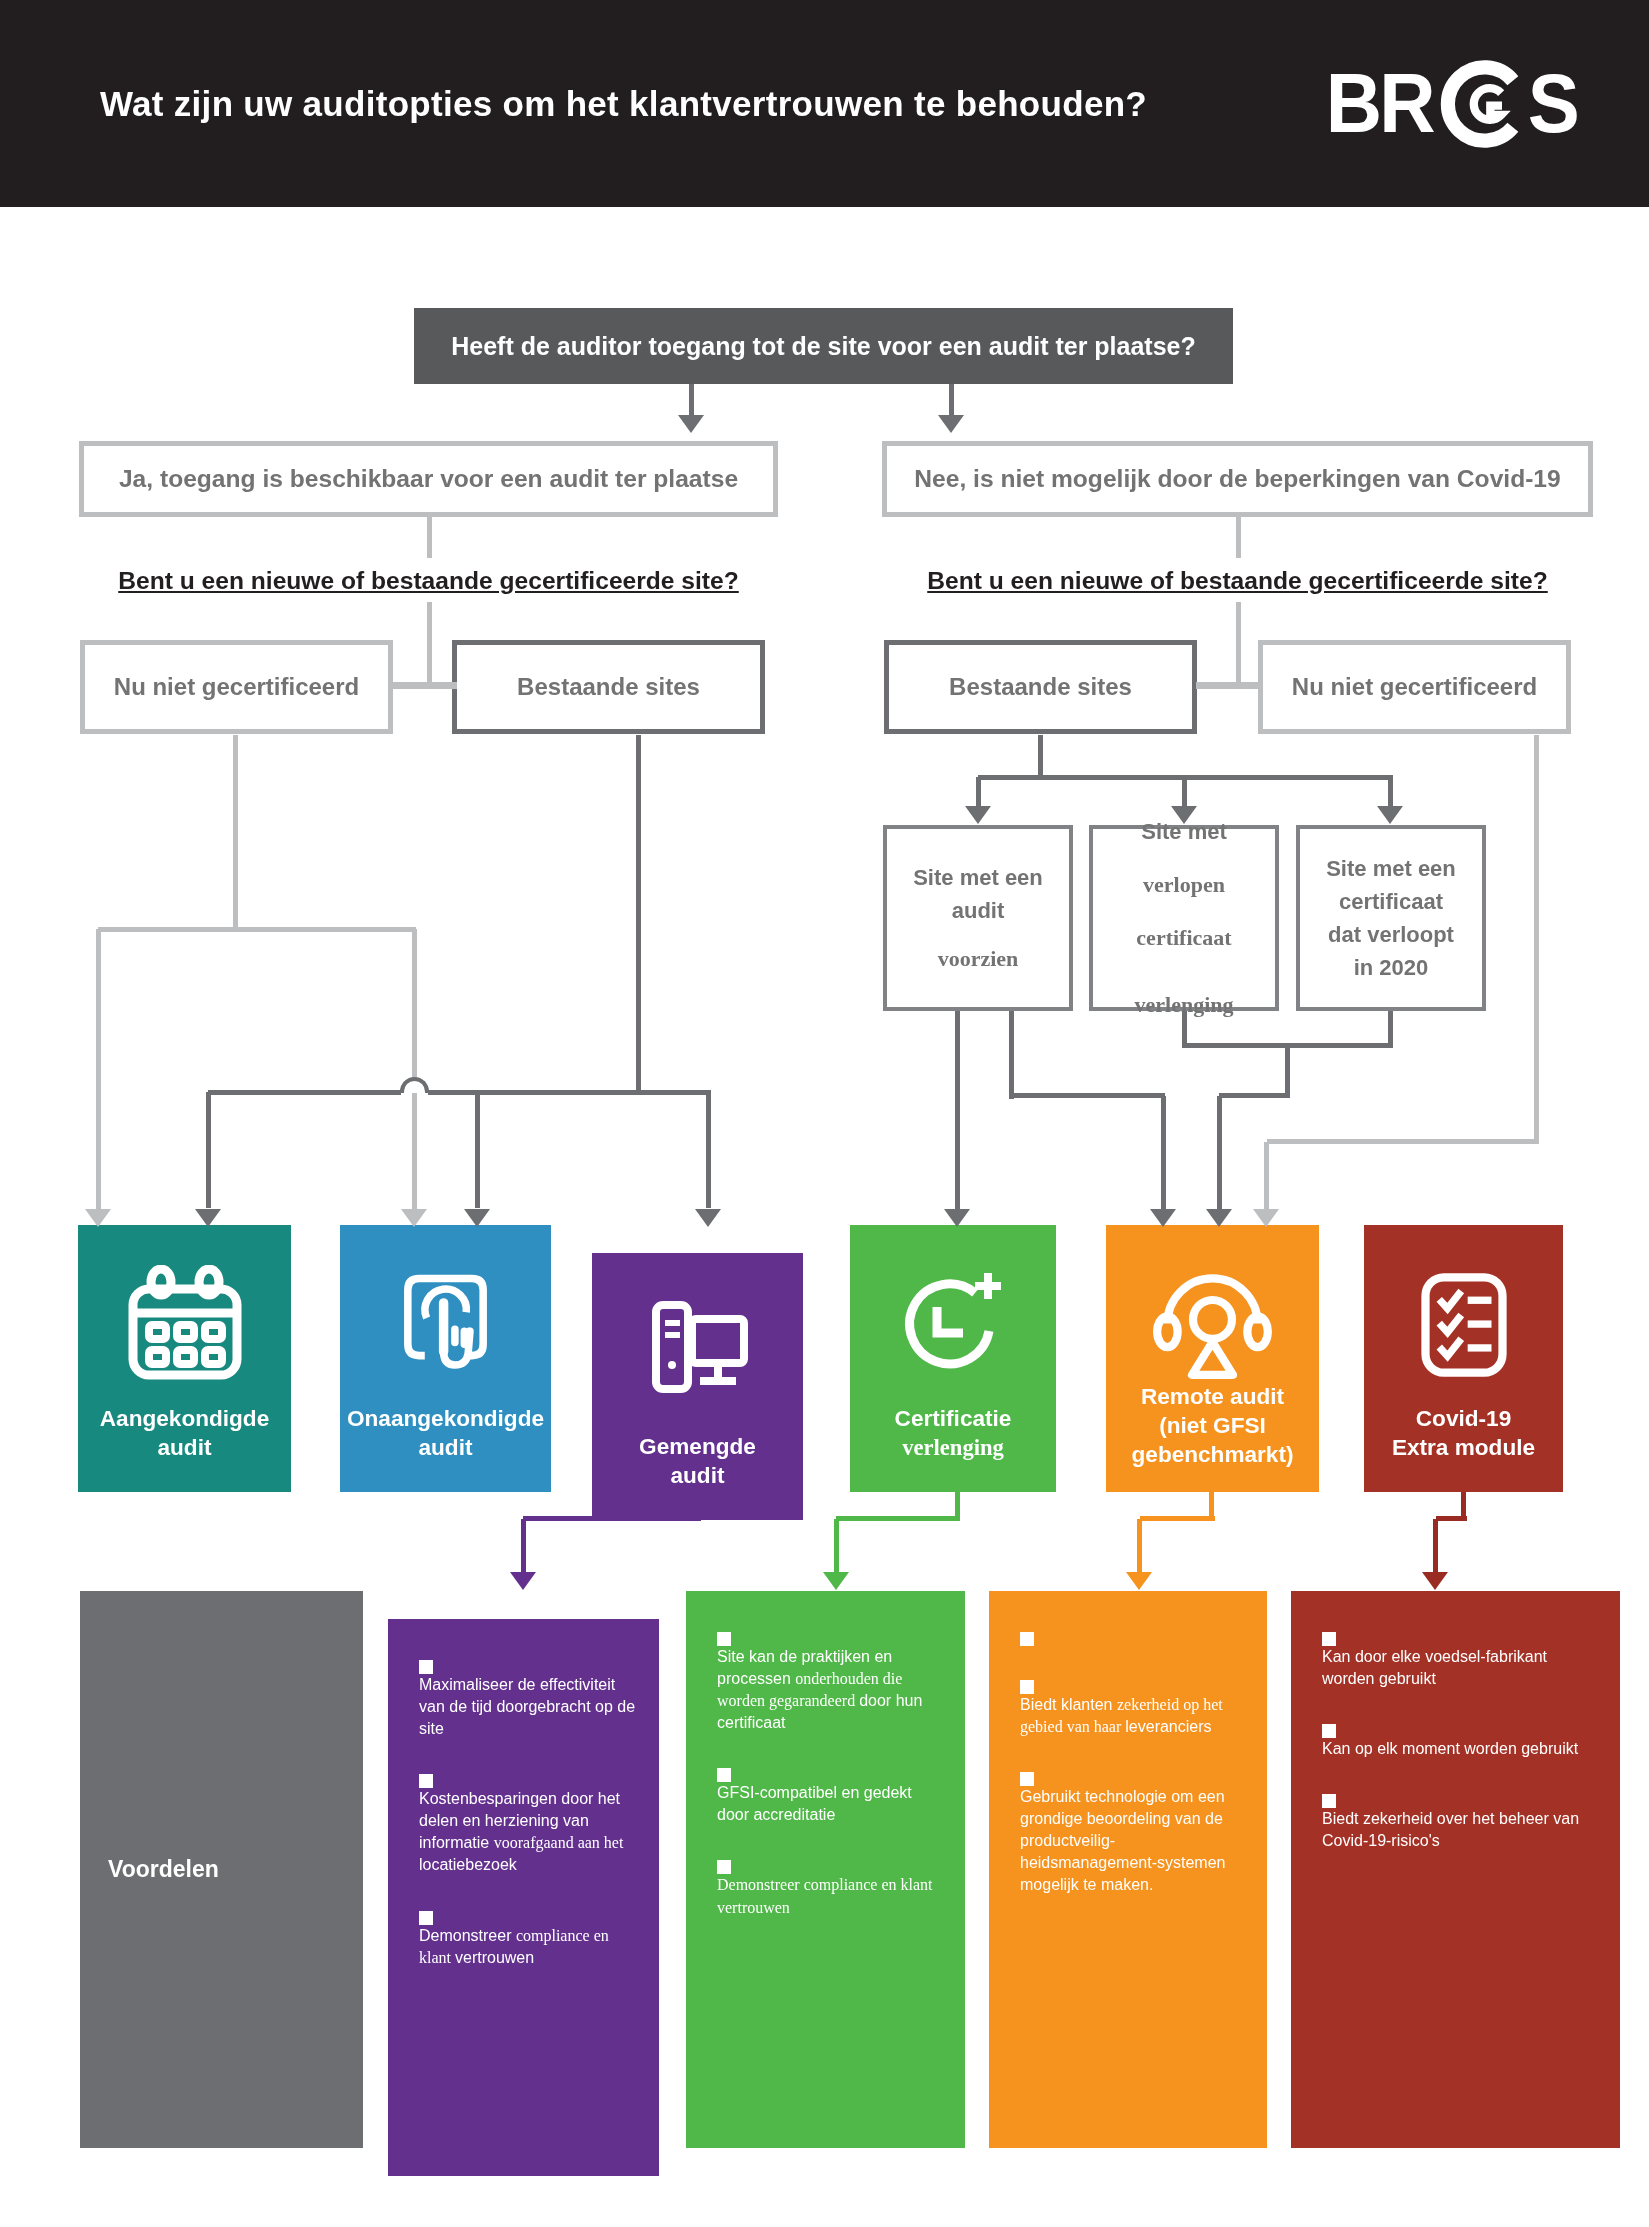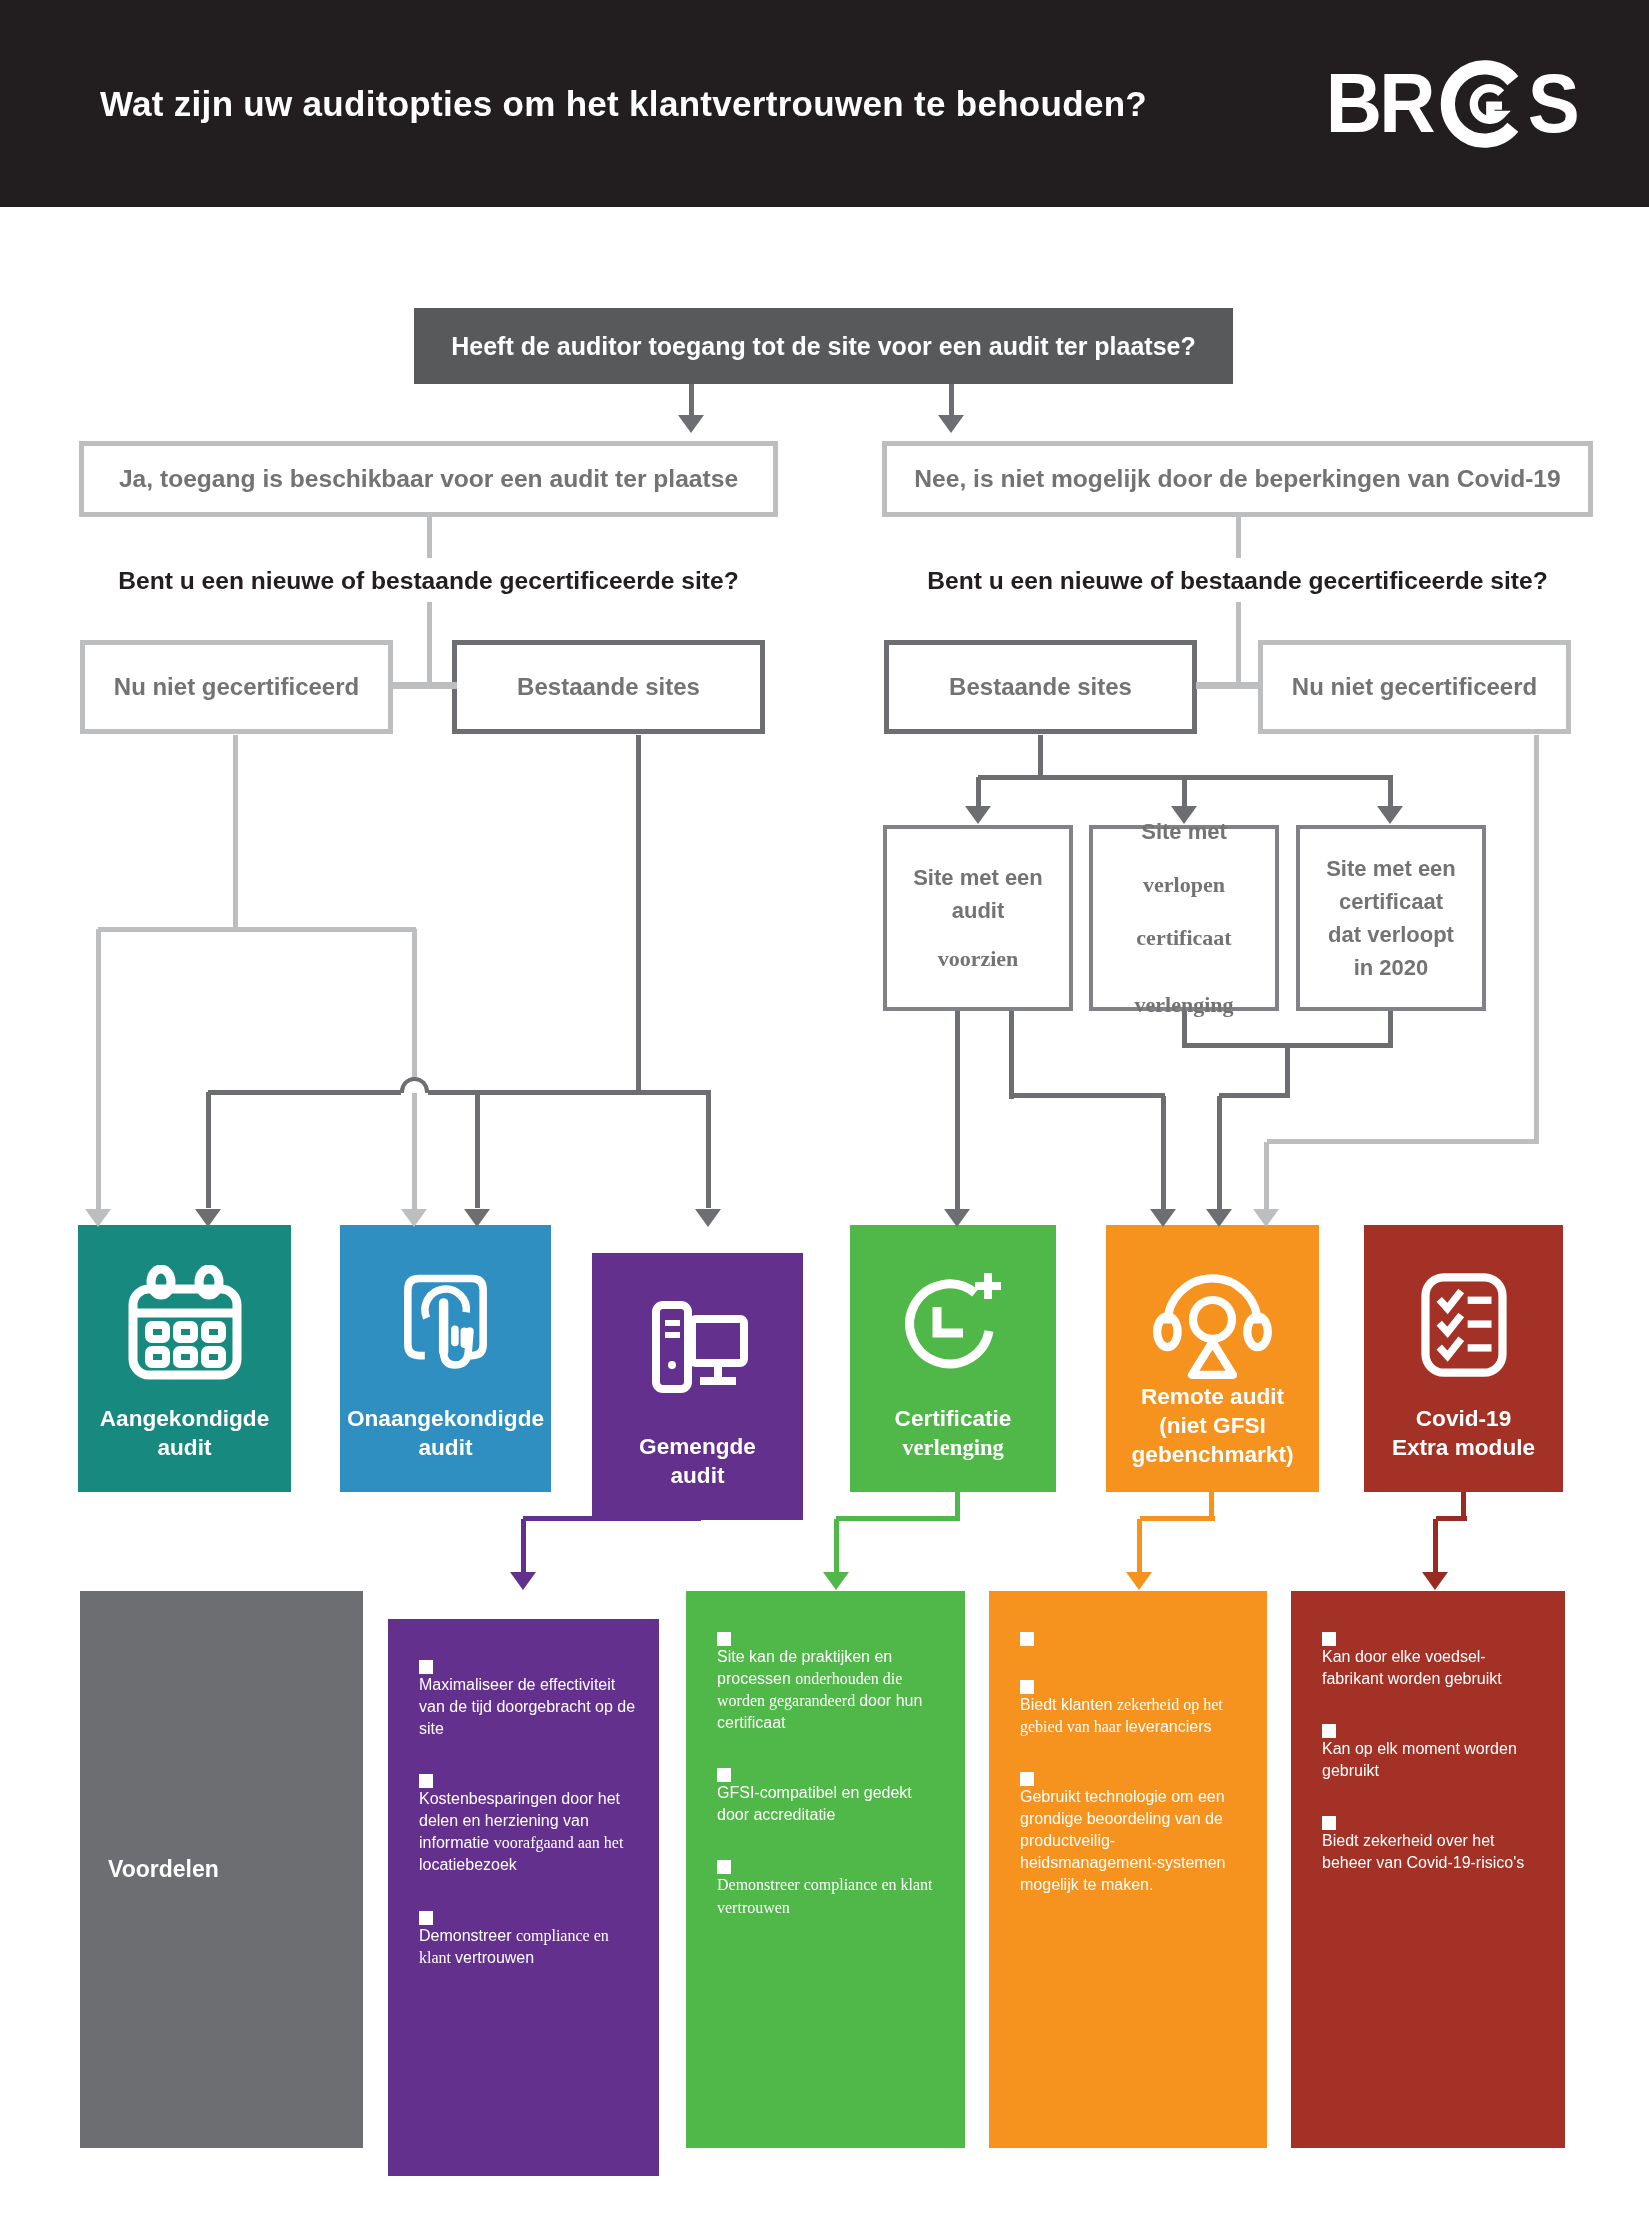--- a/index.html
+++ b/index.html
@@ -14,21 +14,21 @@
   #logo .lt{font-size:78px;font-weight:bold;letter-spacing:-2.7px;transform:scaleY(1.08);}
   #logo svg{margin:0 -4px 0 -1.3px;}
   
   .wbox{position:absolute;background:#fff;box-sizing:border-box;display:flex;flex-direction:column;
         align-items:center;justify-content:center;text-align:center;font-weight:bold;color:#737373;}
   .b-light{border:5.3px solid #bcbec0;}
   .b-dark{border:5.3px solid #6d6e71;}
   .b-mid{border:4.7px solid #808285;}
   #rootq{position:absolute;left:414px;top:308px;width:819px;height:76px;background:#58595b;
         color:#fff;font-size:25px;font-weight:bold;display:flex;align-items:center;justify-content:center;text-align:center;}
-  .subq{position:absolute;width:731px;text-align:center;font-size:24.6px;font-weight:bold;}
+  .subq{position:absolute;width:731px;text-align:center;font-size:24.6px;font-weight:bold;text-decoration:underline;}
   .serif{font-family:"Liberation Serif", serif;}
   .gap{margin-top:14.6px;}
   
   .option{position:absolute;top:1225px;height:267px;color:#fff;display:flex;flex-direction:column;align-items:center;}
   .option .icon{margin-top:35px;height:130px;display:flex;align-items:center;justify-content:center;}
   .option .label{margin-top:auto;margin-bottom:29px;font-weight:bold;font-size:22.6px;line-height:1.28;text-align:center;}
   .c-teal{background:#18897e;}  .c-blue{background:#2e8fc0;}  .c-purple{background:#63308e;margin-top:28px;}
   .c-green{background:#4fb848;} .c-orange{background:#f6921e;} .c-red{background:#a43125;}
   
   .benefit{position:absolute;top:1591px;height:557px;color:#fff;box-sizing:border-box;
@@ -235,21 +235,21 @@
       </div>
       <div class="bullet">
         <span class="marker"></span>
         <span><span>Biedt klanten </span><span class="serif">zekerheid op het gebied van haar </span><span>leveranciers</span></span>
       </div>
       <div class="bullet">
         <span class="marker"></span>
         <span><span>Gebruikt technologie om een grondige beoordeling van de productveilig-heidsmanagement-systemen mogelijk  te maken.</span></span>
       </div>
     </div>
-  <div class="benefit c-red" style="left:1291px;width:274px;">
+  <div class="benefit c-red" style="left:1291px;width:329px;">
       <div class="bullet">
         <span class="marker"></span>
         <span><span>Kan door elke voedsel-fabrikant worden gebruikt</span></span>
       </div>
       <div class="bullet">
         <span class="marker"></span>
         <span><span>Kan op elk moment worden gebruikt</span></span>
       </div>
       <div class="bullet">
         <span class="marker"></span>

